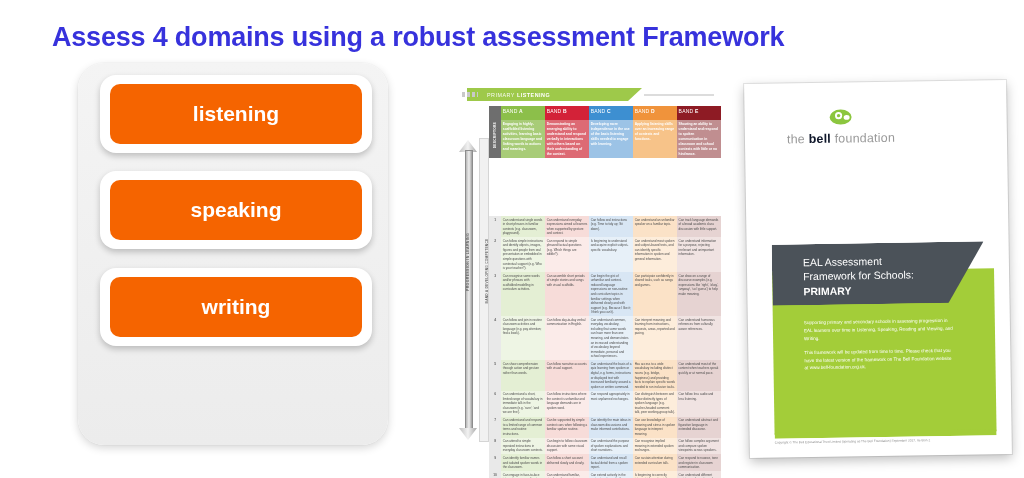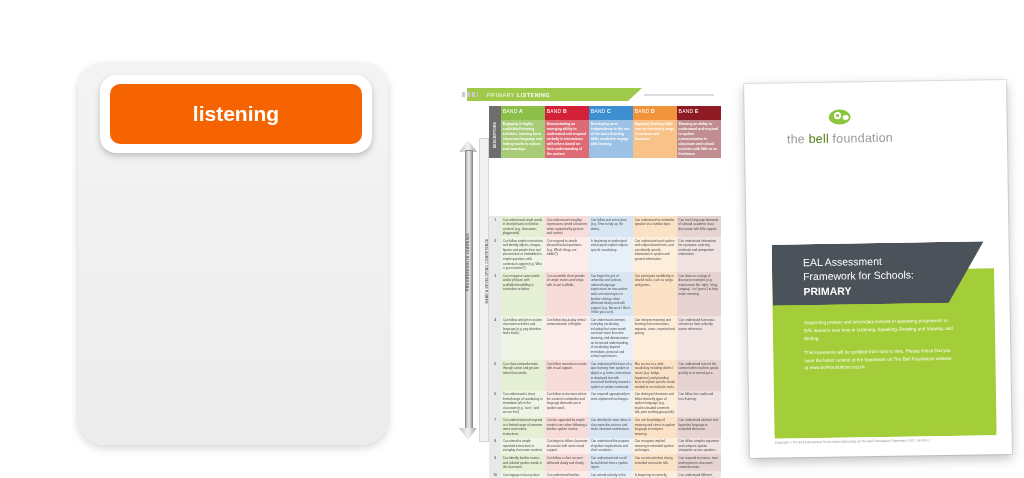--- a/index.html
+++ b/index.html
@@ -100,44 +100,51 @@
   .doc{
     position:absolute;left:747px;top:82px;width:262px;height:374px;
     background:#ffffff;
     box-shadow:0 4px 12px rgba(0,0,0,.26), 0 0 0 1px #e8e8e8;
     transform:rotate(-0.9deg);
     overflow:hidden;
   }
   .doc-logo{position:absolute;left:42px;top:26px;}
   .doc-logo .mark{width:24px;height:20px;margin:0 auto 3px auto;position:relative;}
   .doc-logo .logo-text{font-size:12.5px;color:#9a9a9a;white-space:nowrap;letter-spacing:.2px;}
-  .doc-logo .logo-text b{color:#4d7c0f;font-weight:normal;}
+  .doc-logo .logo-text b{color:#0f172a;font-weight:bold;}
   .doc-green{position:absolute;left:25px;top:188px;width:222px;height:163px;background:#a3cd39;}
   .doc-banner{position:absolute;left:25px;top:161px;width:212px;height:61px;
     background:#4b5259;
     clip-path:polygon(0 0,100% 0,83% 100%,0 100%);}
   .doc-banner .btxt{margin:11px 0 0 31px;color:#ffffff;font-size:10.5px;line-height:1.36;}
   .doc-banner .btxt b{font-weight:bold;}
   .doc-body{position:absolute;left:56px;top:236px;width:150px;color:#ffffff;
     font-size:4.6px;line-height:1.72;}
   .doc-body p{margin:0 0 6px 0;}
   .doc-foot{position:absolute;left:25px;top:355px;width:222px;}
   .doc-foot .band{position:absolute;left:0;top:-6px;width:222px;height:6px;background:#a3cd39;
      clip-path:polygon(0 0,100% 0,100% 100%,0 100%);}
   .doc-foot .copy{font-size:3.2px;color:#8e8e8e;white-space:nowrap;margin-top:2px;}
 </style>
 </head>
 <body>
 
 <div class="slide">
 
+  <div class="title">Assess 4 domains using a robust assessment Framework</div>
 
   <div class="domains-panel">
     <div class="domain-card">
       <div class="domain-btn">listening</div>
+    </div>
+    <div class="domain-card">
+      <div class="domain-btn">speaking</div>
+    </div>
+    <div class="domain-card">
+      <div class="domain-btn">writing</div>
     </div>
   </div>
 
   <div class="grid-fig">
     <div class="grid-tab">
       <span class="tab-txt"><span class="light">PRIMARY </span><span>LISTENING</span></span>
     </div>
     <div class="tab-dashes"></div>
     <div class="tab-rule"></div>
 

